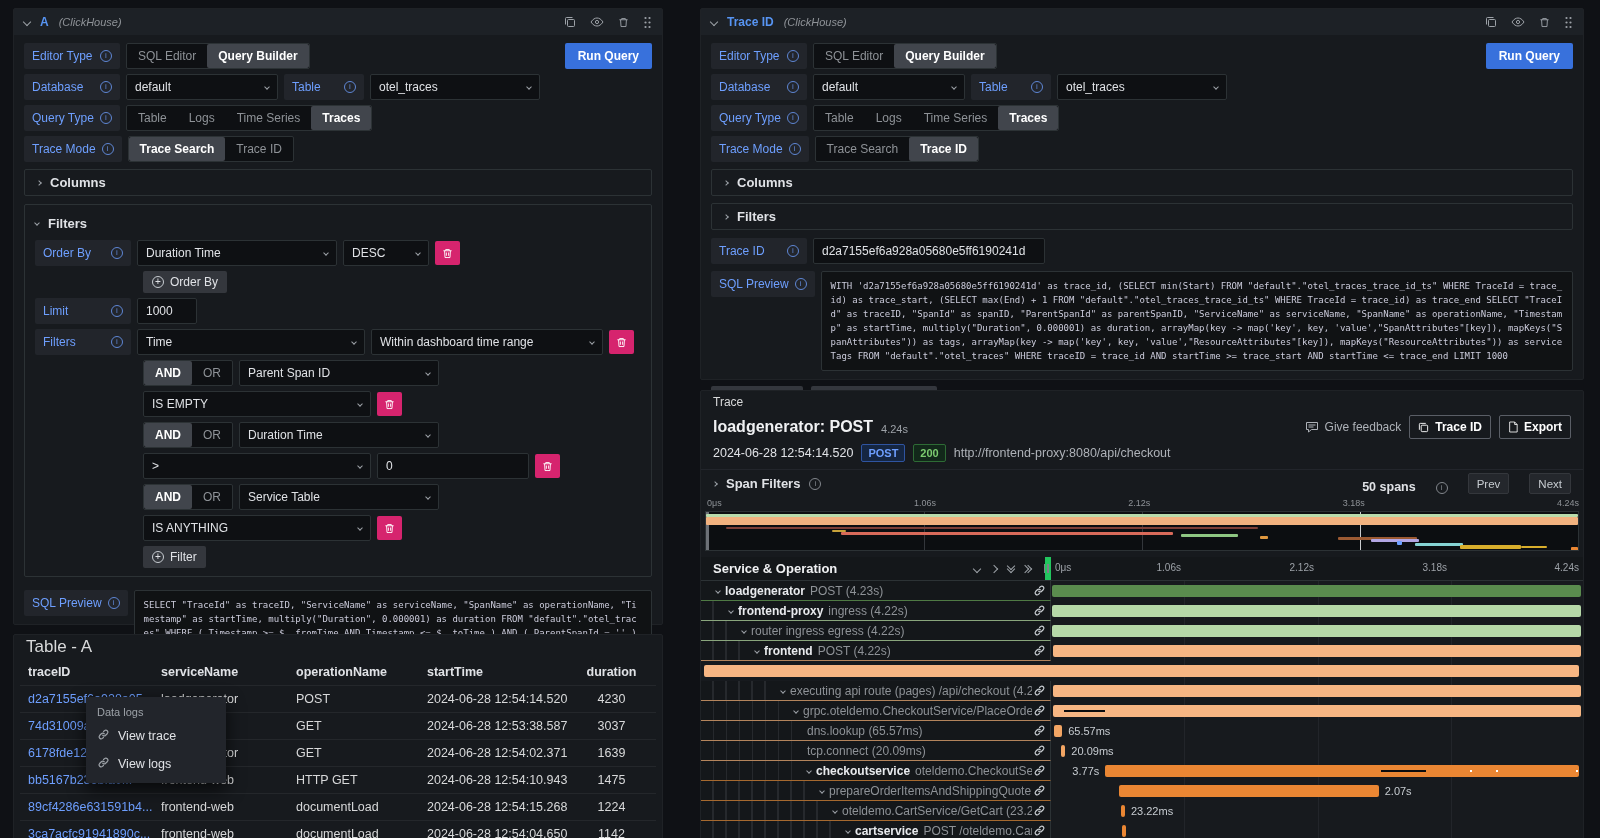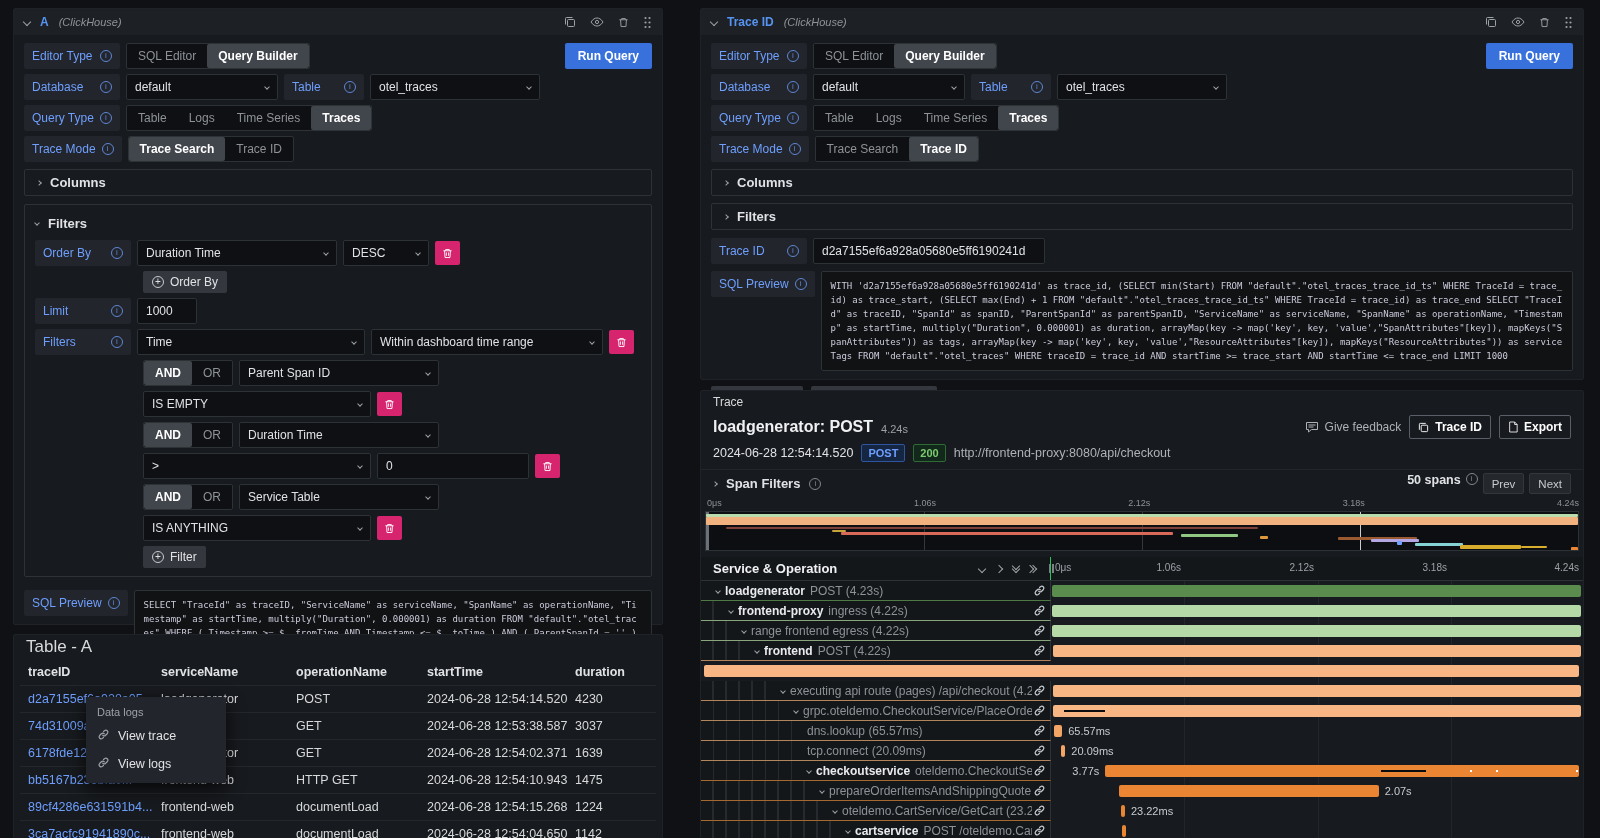--- a/index.html
+++ b/index.html
@@ -57,21 +57,21 @@
     align-items:center;gap:7px;padding:0 11px;font-size:12px;font-family:inherit;cursor:pointer}
   
   .tbl-title{height:24px;display:flex;align-items:center;padding:0 12px;font-size:17px;color:#d8d9da}
   .tgrid{display:grid;grid-template-columns:133px 135px 131px 148px 1fr;padding:0 6px}
   .tgrid > div{padding:6px 8px;white-space:nowrap;overflow:hidden}
   .thead{font-weight:bold;font-size:12.5px;color:#e0e2e6}
   .trow{display:grid;grid-template-columns:133px 135px 131px 148px 1fr;border-top:1px solid #24272b;
     margin:0 6px}
   .trow > div{padding:6px 8px;white-space:nowrap;overflow:hidden;font-size:12.5px}
   .tid{color:#6e9fff}
-  .tnum{text-align:left}
+  .tnum{text-align:center}
   .ctxmenu{position:absolute;left:72px;top:62px;width:140px;background:#22252b;border-radius:2px;
     box-shadow:0 6px 18px rgba(0,0,0,.7);padding:5px 0;z-index:5}
   .ctxhead{font-size:11px;color:#9da2a8;padding:4px 11px}
   .ctxitem{display:flex;align-items:center;gap:8px;padding:6px 11px;color:#e0e2e6;font-size:12.5px;cursor:pointer}
   .ctxitem svg{flex:none;color:#9da2a8}
   
   .trace-title{height:22px;display:flex;align-items:center;padding:0 12px;color:#d8d9da}
   .trace-head{display:flex;align-items:center;padding:0 12px;height:28px;gap:8px}
   .tbig{font-size:16px;font-weight:bold;color:#f0f1f3}
   .tdur{font-size:11px;color:#9da2a8;margin-top:4px}
@@ -82,36 +82,36 @@
     font-family:inherit;cursor:pointer}
   .trace-sub{display:flex;align-items:center;gap:8px;padding:2px 12px;height:24px}
   .tstamp{font-size:12.5px;color:#e0e2e6}
   .badge{height:18px;border-radius:2px;font-size:11px;font-weight:bold;display:inline-flex;
     align-items:center;padding:0 6px}
   .badge.method{background:#152642;border:1px solid #2f54a0;color:#6e9fff}
   .badge.status{background:#12281a;border:1px solid #2e6b35;color:#7ccb70}
   .turl{color:#aeb2b8;font-size:12.5px}
   .sf-row{display:flex;align-items:center;gap:9px;height:28px;margin-top:4px;border-top:1px solid #22252b;
     padding:0 12px}
-  .sf-right{margin-left:auto;display:flex;align-items:flex-start;gap:5px}
+  .sf-right{margin-left:auto;display:flex;align-items:flex-end;gap:20px}
   .spancount{font-weight:bold;font-size:12.5px;color:#e0e2e6}
   .navbtn{height:21px;background:#24272c;border:1px solid #34373c;border-radius:2px;color:#c7ccd1;
     font-size:11.5px;padding:0 8px;font-family:inherit;cursor:pointer}
   .mini-ruler{display:flex;height:13px;padding:0 4px;font-size:9px;color:#8e9297;margin-top:1px}
   .mini-ruler .mr0{flex:none;padding-left:2px}
   .mini-ruler .mr{flex:1;text-align:right}
   .minimap{position:relative;height:40px;margin:0 4px;border:1px solid #2c3235;background:#0c0e11;overflow:hidden}
   .mseg{position:absolute;border-radius:1px}
   .mgrid{position:absolute;top:0;bottom:0;width:1px;background:#33363b}
   .mgrid.bright{background:#c9cbce}
   .mhandle{position:absolute;top:0;bottom:0;width:3px;background:#6d7177}
   .sp-header{display:flex;align-items:center;height:24px;margin-top:6px;background:#14171a;
     border-bottom:1px solid #2c3235}
   .sp-h-name{width:350px;flex:none;display:flex;align-items:center;padding:0 6px 0 12px;height:100%;
-    border-right:1px solid #22c55e;position:relative}
+    border-right:6px solid #22c55e;position:relative}
   .sp-h-title{font-weight:bold;font-size:13px;color:#f0f1f3}
   .sp-ctrls{margin-left:auto;display:flex;align-items:center;gap:11px;color:#9da2a8;padding-right:8px}
   .dblchev{display:inline-flex;flex-direction:column;gap:0}
   .dblchev .chev{margin-top:-3px}
   .dblchev.rt{flex-direction:row}
   .dblchev.rt .chev{margin:0 0 0 -3px}
   .resize-h{width:8px;display:flex;gap:2px;justify-content:center}
   .resize-h i{width:1.5px;height:9px;background:#7d8187}
   .sp-h-ruler{flex:1;position:relative;height:100%;font-size:10px;color:#9da2a8}
   .sp-h-ruler span{position:absolute;top:5px}
@@ -705,21 +705,21 @@
   </svg></span>
           </div>
           <div class="sbar">
             <div class="bar" style="left: 0.2%; width: 99.5%; background: rgb(182, 217, 168);"></div>
           </div>
         </div>
         <div class="srow">
           <div class="sname" style="border-bottom-color: rgb(137, 165, 124);">
             <span class="ind" style="width: 36px;"></span>
             <span class="chev sm"></span>
-            <span class="sop">range frontend egress (4.22s)</span>
+            <span class="sop">router ingress egress (4.22s)</span>
             <span class="slink"><svg width="13" height="13" viewBox="0 0 14 14" fill="none" stroke="currentColor" stroke-width="1.3" stroke-linecap="round">
     <path d="M6.2 7.8a2.2 2.2 0 0 0 3.1 0l1.9-1.9a2.2 2.2 0 0 0-3.1-3.1l-1 1"></path>
     <path d="M7.8 6.2a2.2 2.2 0 0 0-3.1 0L2.8 8.1a2.2 2.2 0 0 0 3.1 3.1l1-1"></path>
   </svg></span>
           </div>
           <div class="sbar">
             <div class="bar" style="left: 0.2%; width: 99.5%; background: rgb(182, 217, 168);"></div>
           </div>
         </div>
         <div class="srow">

